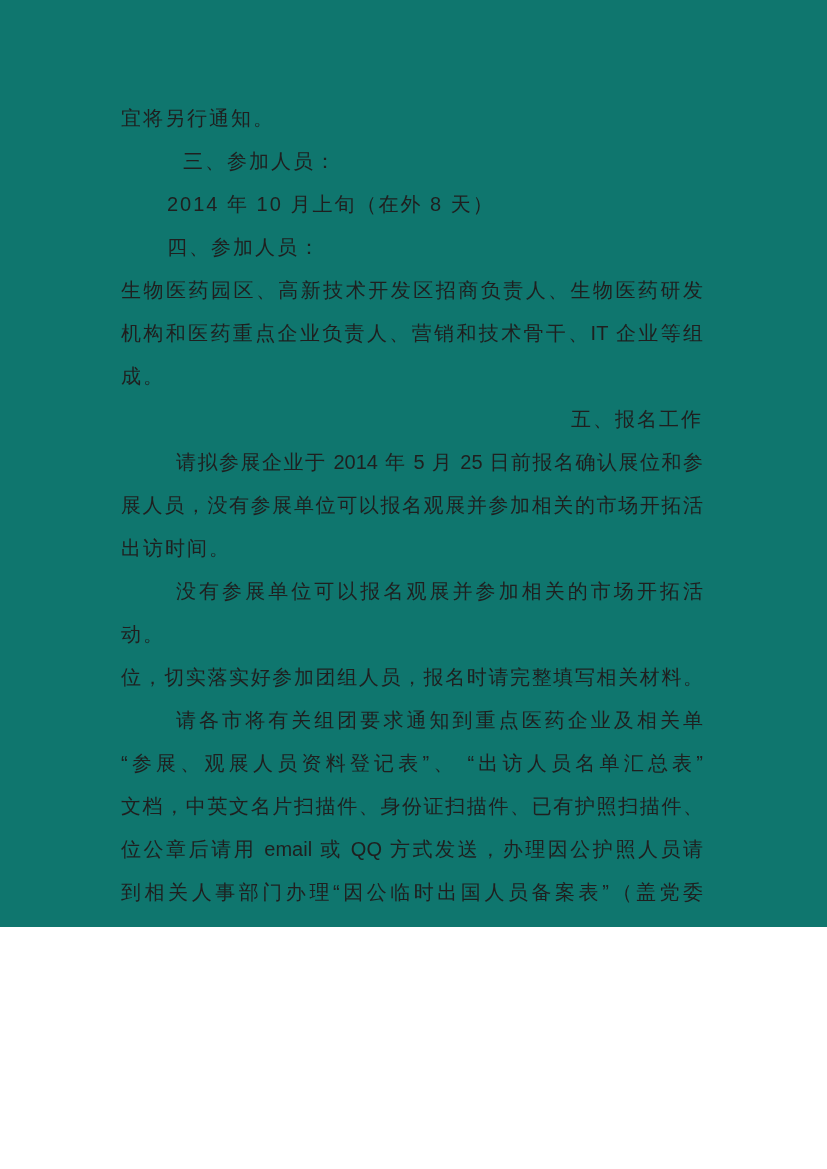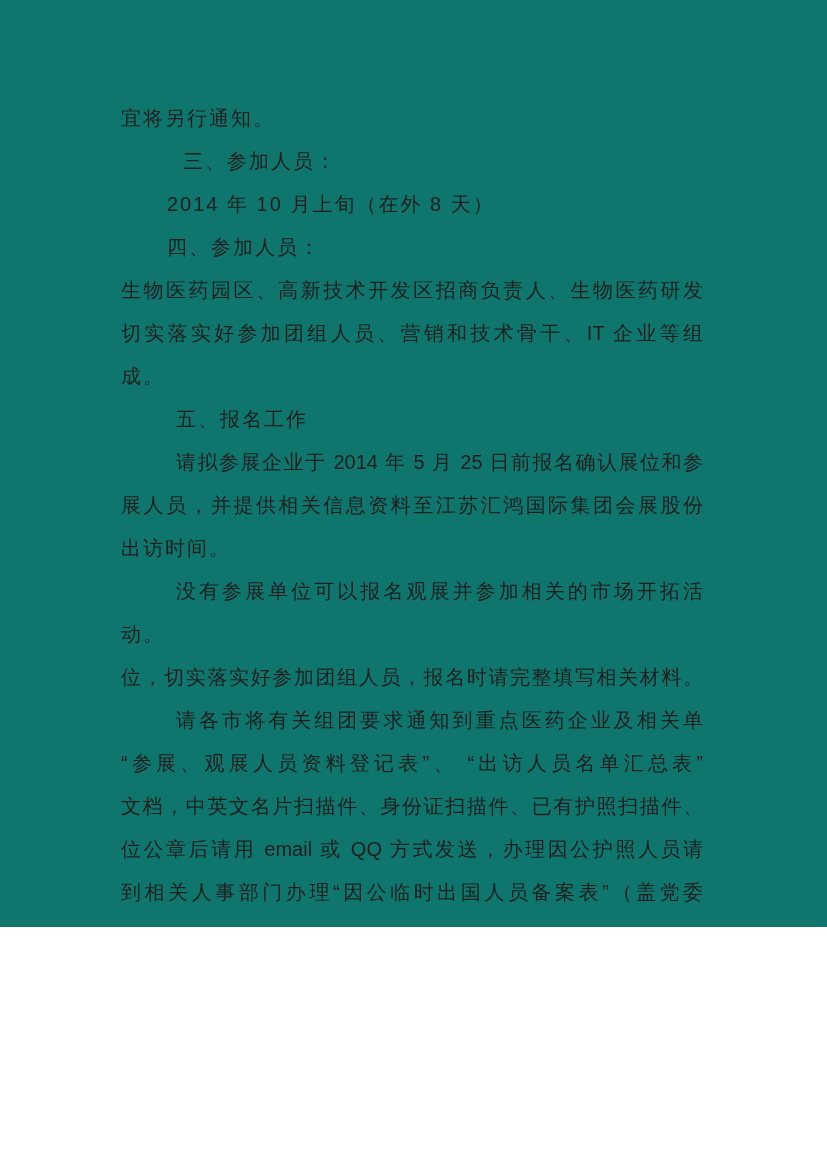--- a/index.html
+++ b/index.html
@@ -34,37 +34,37 @@
   .j {
     letter-spacing: 0;
     white-space: normal;
     text-align: justify;
     text-align-last: justify;
     text-justify: inter-character;
   }
   
   .i1 { padding-left: 46px; }  
   .i2 { padding-left: 62px; }  
-  .i3 { padding-left: 55px; }  
+  .i3 { padding-left: 55px; text-align: right; }  
 </style>
 </head>
 <body>
 
 <div class="page">
   <div class="text-column">
     <div class="line">宜将另行通知。</div>
     <div class="line i2">三、参加人员：</div>
     <div class="line i1">2014 年 10 月上旬（在外 8 天）</div>
     <div class="line i1">四、参加人员：</div>
     <div class="line j">生物医药园区、高新技术开发区招商负责人、生物医药研发</div>
-    <div class="line j">切实落实好参加团组人员、营销和技术骨干、IT 企业等组</div>
+    <div class="line j">机构和医药重点企业负责人、营销和技术骨干、IT 企业等组</div>
     <div class="line">成。</div>
     <div class="line i3">五、报名工作</div>
     <div class="line i3 j">请拟参展企业于 2014 年 5 月 25 日前报名确认展位和参</div>
-    <div class="line j">展人员，并提供相关信息资料至江苏汇鸿国际集团会展股份</div>
+    <div class="line j">展人员，没有参展单位可以报名观展并参加相关的市场开拓活</div>
     <div class="line">出访时间。</div>
     <div class="line i3 j">没有参展单位可以报名观展并参加相关的市场开拓活</div>
     <div class="line">动。</div>
     <div class="line j">位，切实落实好参加团组人员，报名时请完整填写相关材料。</div>
     <div class="line i3 j">请各市将有关组团要求通知到重点医药企业及相关单</div>
     <div class="line j">“参展、观展人员资料登记表”、 “出访人员名单汇总表”</div>
     <div class="line j">文档，中英文名片扫描件、身份证扫描件、已有护照扫描件、</div>
     <div class="line j">位公章后请用 email 或 QQ 方式发送，办理因公护照人员请</div>
     <div class="line j">到相关人事部门办理“因公临时出国人员备案表”（盖党委</div>
   </div>

